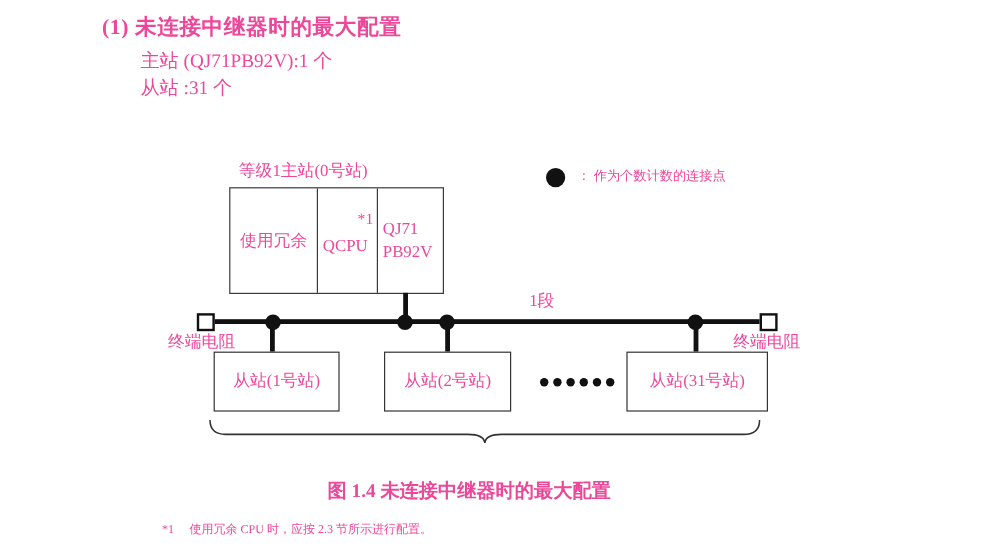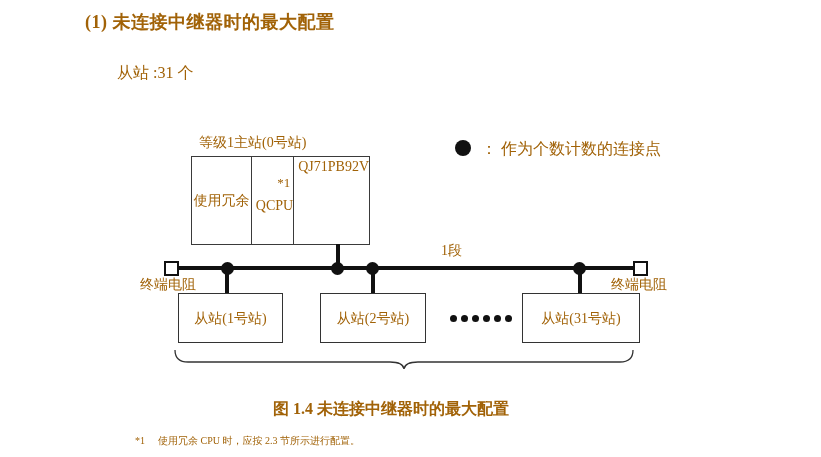--- a/index.html
+++ b/index.html
@@ -1,39 +1,39 @@
 <!DOCTYPE html>
 <html><head>
 <meta charset="utf-8">
 <style>
   html,body { margin:0; padding:0; background:#ffffff; }
   .page {
     position:relative; width:821px; height:457px; overflow:hidden;
-    background:#ffffff; color:#a16207;
+    background:#ffffff; color:#ec4899;
     font-family:"Liberation Serif","DejaVu Serif",serif;
   }
   .abs { position:absolute; }
 
   .heading { left:85px; top:10px; font-size:18px; font-weight:bold; letter-spacing:0.5px; }
   .cfg-line1 { left:117px; top:41px; font-size:16px; }
   .cfg-line2 { left:117px; top:63px; font-size:16px; }
 
   .master-label { left:199px; top:134px; font-size:14px;text-align:center; }
   .master-box {
     left:191px; top:156px; width:179px; height:89px; box-sizing:border-box;
     border:1px solid #3a3a3a; background:#fff; display:flex;
   }
   .cell { box-sizing:border-box; display:flex; align-items:center; justify-content:center; font-size:14px; }
   .cell-power { width:73px; border-right:1px solid #3a3a3a; }
   .cell-cpu { width:50px; border-right:1px solid #3a3a3a; position:relative; justify-content:flex-start; padding-left:4px; padding-top:10px; }
   .cpu-note { position:absolute; top:18px; right:3px; font-size:13px; }
-  .cell-pb { flex:1; flex-direction:row; align-items:flex-start; justify-content:center; padding-left:4px; line-height:19px; }
+  .cell-pb { flex:1; flex-direction:column; align-items:flex-start; justify-content:center; padding-left:4px; line-height:19px; }
 
   .legend-dot { left:455px; top:140px; width:16px; height:16px; border-radius:50%; background:#111; }
-  .legend-text { left:481px; top:139px; font-size:16px; }
+  .legend-text { left:481px; top:139px; font-size:11px; }
 
   .seg-label { left:441px; top:242px; font-size:14px; }
 
   .bus-line { left:177px; top:266px; width:459px; height:4px; background:#111; }
   .term-square { width:11px; height:11px; border:2px solid #111; background:#fff; }
   .term-left  { left:164px; top:261px; }
   .term-right { left:633px; top:261px; }
   .term-label { font-size:14px; }
   .term-label-left  { left:140px; top:276px; }
   .term-label-right { left:611px; top:276px; }
@@ -68,20 +68,21 @@
   .caption { left:85px; top:399px; width:612px; text-align:center; font-size:16px; font-weight:bold; }
   .footnote { left:135px; top:434px; font-size:10px; }
   .footnote .marker { margin-right:13px; }
 </style>
 </head>
 <body>
 
 <div class="page">
 
   <div class="abs heading">(1) 未连接中继器时的最大配置</div>
+  <div class="abs cfg-line1">主站 (QJ71PB92V):1 个</div>
   <div class="abs cfg-line2">从站 :31 个</div>
 
   <div class="abs master-label">等级1主站(0号站)</div>
   <div class="abs master-box">
     <div class="cell cell-power">使用冗余</div>
     <div class="cell cell-cpu">
       <span class="cpu-note">*1</span>
       <span>QCPU</span>
     </div>
     <div class="cell cell-pb">

